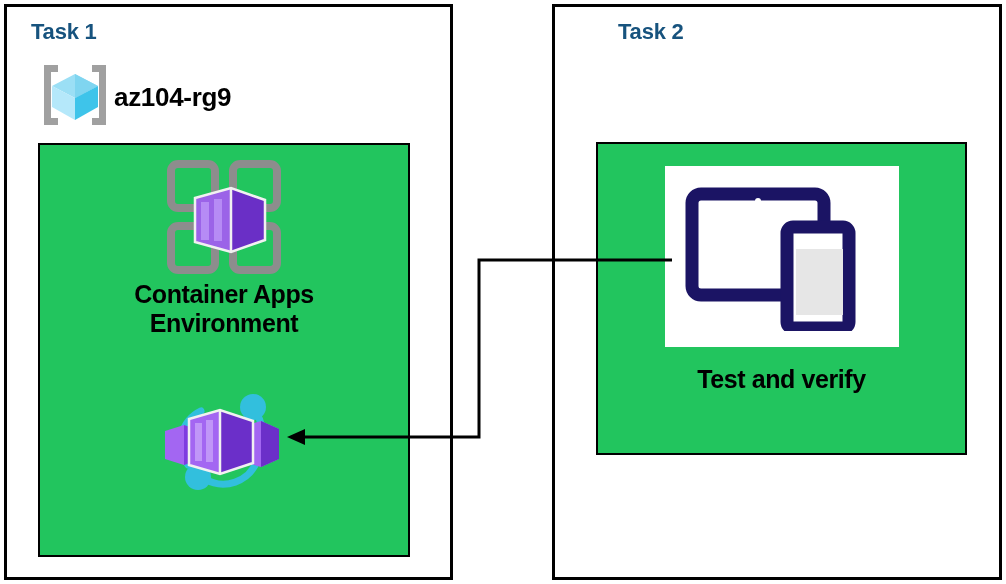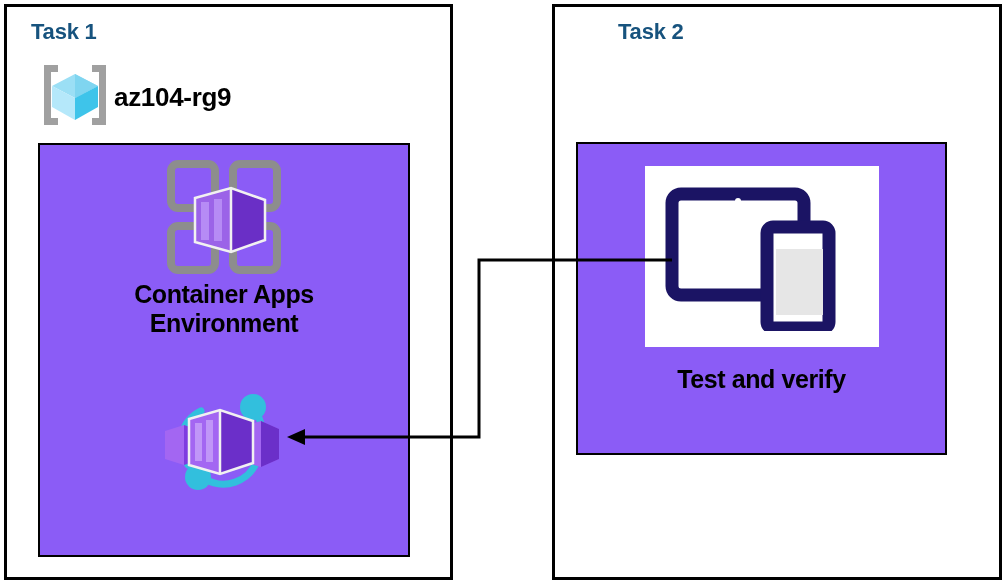--- a/index.html
+++ b/index.html
@@ -52,26 +52,26 @@
     font-size: 26px;
     font-weight: bold;
     color: #000000;
     white-space: nowrap;
     letter-spacing: -0.3px;
   }
 
   
   .inner-panel {
     position: absolute;
-    background: #8b5cf6;
+    background: #22c55e;
     border: 2px solid #000000;
     box-sizing: border-box;
   }
   #task1-inner { left: 38px;  top: 143px; width: 372px; height: 414px; }
-  #task2-inner { left: 576px; top: 142px; width: 371px; height: 313px; }
+  #task2-inner { left: 596px; top: 142px; width: 371px; height: 313px; }
 
   
   .node {
     position: absolute;
     display: flex;
     flex-direction: column;
     align-items: center;
     width: 100%;
     left: 0;
   }

